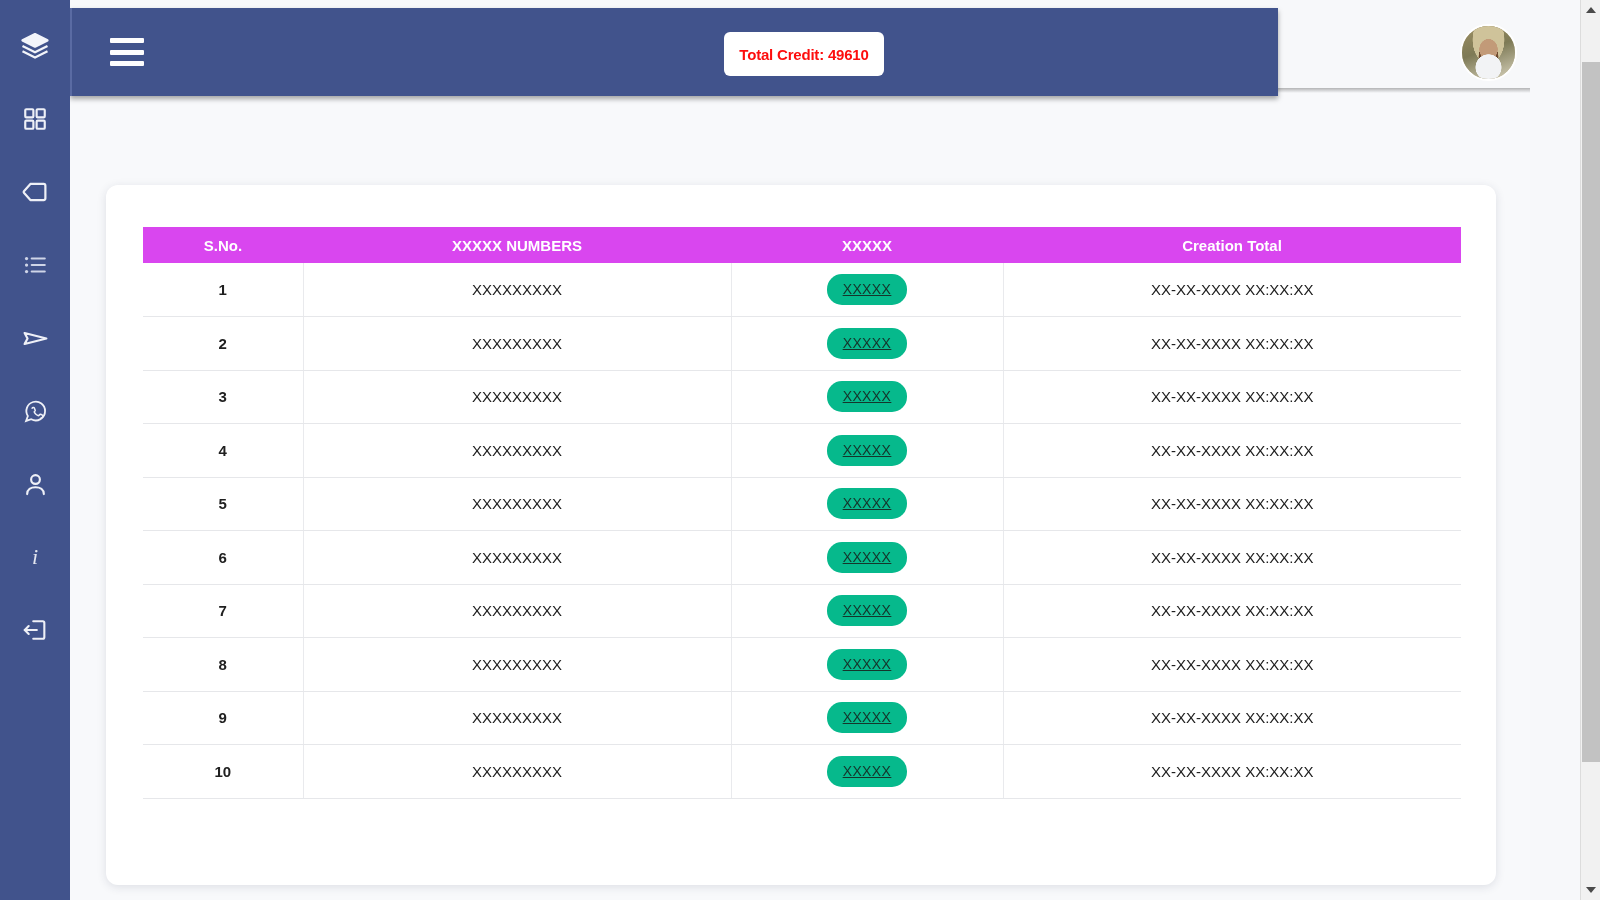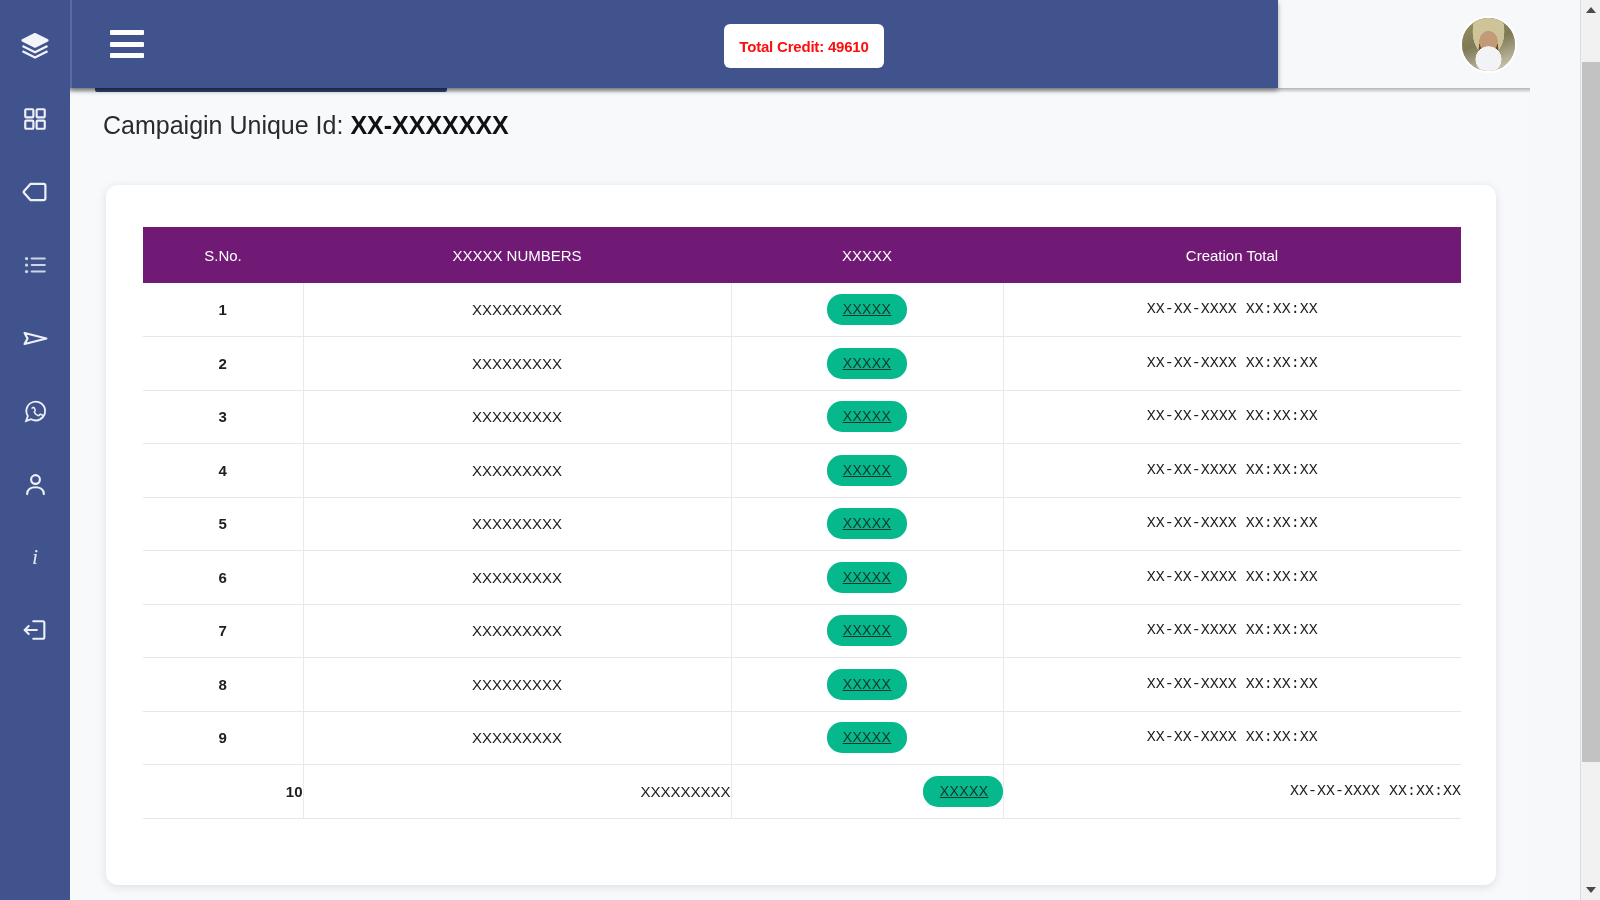--- a/index.html
+++ b/index.html
@@ -28,21 +28,21 @@
     cursor: pointer;
   }
   .side-item svg { display: block; }
   .side-item .glyph-i {
     color: #e3e6f0; font-style: italic; font-size: 22px;
     font-family: "Liberation Serif", serif;
   }
 
   
   .topbar {
-    position: absolute; left: 70px; top: 0;
+    position: absolute; left: 70px; top: 8px;
     width: 1208px; height: 88px;
     background: #41538c;
     border-left: 2px solid #5a6ba3;
     z-index: 25;
     box-shadow: 0 3px 5px rgba(0,0,0,0.35);
   }
   .hamburger {
     position: absolute; left: 38px; top: 30px;
     width: 34px; height: 28px;
     display: flex; flex-direction: column; justify-content: space-between;
@@ -112,39 +112,39 @@
     overflow: hidden;
   }
 
   table.data {
     position: absolute; left: 37px; top: 42px;
     width: 1318px;
     border-collapse: collapse;
     table-layout: fixed;
   }
   table.data thead th {
-    background: #701a75;
+    background: #d946ef;
     color: #ffffff;
     font-size: 15px;
-    font-weight: normal;
-    height: 56px;
+    font-weight: bold;
+    height: 36px;
     text-align: center;
     border: none;
   }
   table.data tbody td {
     height: 53.5px;
     text-align: center;
     font-size: 15px;
     color: #202020;
     border-bottom: 1px solid #e6e7ea;
     border-right: 1px solid #e9eaed;
     background: #fff;
   }
-  table.data tbody td:last-child { border-right: none; font-family: Liberation Mono, monospace; }
-  table.data tbody tr:last-child td { border-bottom: 1px solid #e6e7ea; text-align: right; }
+  table.data tbody td:last-child { border-right: none; }
+  table.data tbody tr:last-child td { border-bottom: 1px solid #e6e7ea; }
   table.data tbody td.sno { font-weight: bold; }
 
   .col-sno   { width: 160px; }
   .col-mob   { width: 428px; }
   .col-stat  { width: 272px; }
   .col-time  { width: 458px; }
 
   .status-pill {
     display: inline-block;
     min-width: 80px;
@@ -295,21 +295,20 @@
     <div class="avatar">
       <div class="face"></div>
     </div>
   </header>
   <div class="shadow-strip"></div>
 
   <main class="content">
 
     <div class="cut-tab"></div>
 
-    <div class="page-title"><span>Campaigin Unique Id: </span><b>XX-XXXXXXX</b></div>
 
     <section class="card">
       <table class="data">
         <colgroup>
           <col class="col-sno">
             <col class="col-mob">
             <col class="col-stat">
             <col class="col-time">
         </colgroup>
         <thead>

